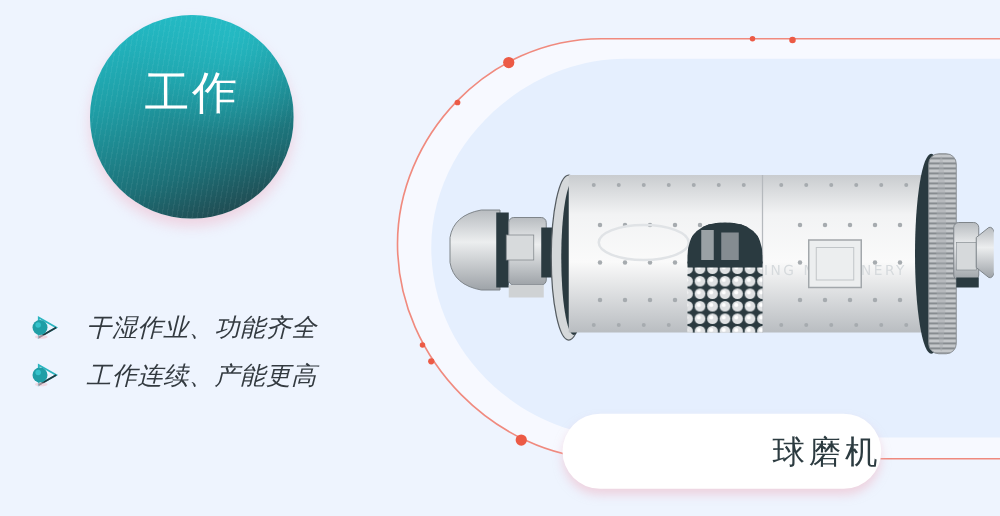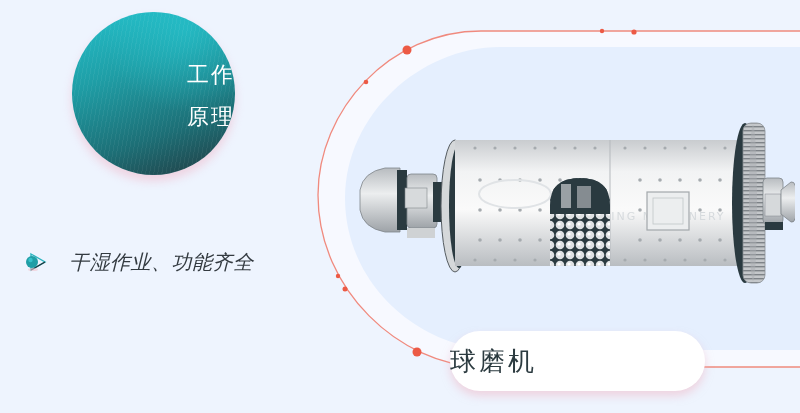--- a/index.html
+++ b/index.html
@@ -24,23 +24,23 @@
       overflow: hidden;
     }
     .title-badge .waves {
       position: absolute; inset: 0;
       background: repeating-linear-gradient(100deg, rgba(255,255,255,0.05) 0 1px, rgba(0,0,0,0) 1px 4px);
       border-radius: 50%;
     }
     .title-text {
       position: absolute;
       left: 0; right: 0; top: 42px;
-      text-align: right;
+      text-align: center;
       color: #ffffff;
-      font-size: 22px;
+      font-size: 36px;
       line-height: 42px;
       letter-spacing: 2px;
     }
     .title-text span { display: block; }
 
     
     .features { position: absolute; left: 25px; top: 243px; }
     .feature {
       display: flex; align-items: center;
       height: 38px;
@@ -52,21 +52,21 @@
     
     .deco { position: absolute; left: 0; top: 0; }
 
     .product-name-pill {
       position: absolute;
       left: 450px; top: 331px;
       width: 255px; height: 60px;
       border-radius: 30px;
       background: #ffffff;
       box-shadow: 0 5px 8px rgba(240,180,195,0.5);
-      display: flex; align-items: center; justify-content: flex-start;
+      display: flex; align-items: center; justify-content: flex-end;
     }
     .product-name-pill .label {
       font-size: 26px; color: #2c3b40; letter-spacing: 3px;
     }
     .mill { position: absolute; left: 355px; top: 110px; }
   </style>
 </head>
 <body>
 
 <div class="stage">
@@ -202,31 +202,42 @@
   </svg>
 
   <div class="product-name-pill">
     <span class="label">球磨机</span>
   </div>
 
   <div class="title-badge">
     <div class="waves"></div>
     <div class="title-text">
       <span>工作</span>
-      <span>原理</span>
     </div>
   </div>
 
   <div class="features">
     <div class="feature">
       <span class="bullet">
         <svg width="26" height="22" viewBox="0 0 26 22">
           <path d="M6 3 L20 11 L6 19 Z" fill="none" stroke="#2bb5c0" stroke-width="1.4"></path>
           <path d="M6 19 L20 11" stroke="#22393f" stroke-width="1.4"></path>
           <circle cx="7" cy="11" r="6" fill="#1f9ea6"></circle>
           <circle cx="5.5" cy="9" r="2.2" fill="#3ed2dc" opacity="0.7"></circle>
           <ellipse cx="8" cy="18.5" rx="5" ry="1.5" fill="#f2c5cf" opacity="0.6"></ellipse>
         </svg>
       </span>
       <span class="label">干湿作业、功能齐全</span>
     </div>
+    <div class="feature">
+      <span class="bullet">
+        <svg width="26" height="22" viewBox="0 0 26 22">
+          <path d="M6 3 L20 11 L6 19 Z" fill="none" stroke="#2bb5c0" stroke-width="1.4"></path>
+          <path d="M6 19 L20 11" stroke="#22393f" stroke-width="1.4"></path>
+          <circle cx="7" cy="11" r="6" fill="#1f9ea6"></circle>
+          <circle cx="5.5" cy="9" r="2.2" fill="#3ed2dc" opacity="0.7"></circle>
+          <ellipse cx="8" cy="18.5" rx="5" ry="1.5" fill="#f2c5cf" opacity="0.6"></ellipse>
+        </svg>
+      </span>
+      <span class="label">工作连续、产能更高</span>
+    </div>
   </div>
 </div>
 
 </body></html>

